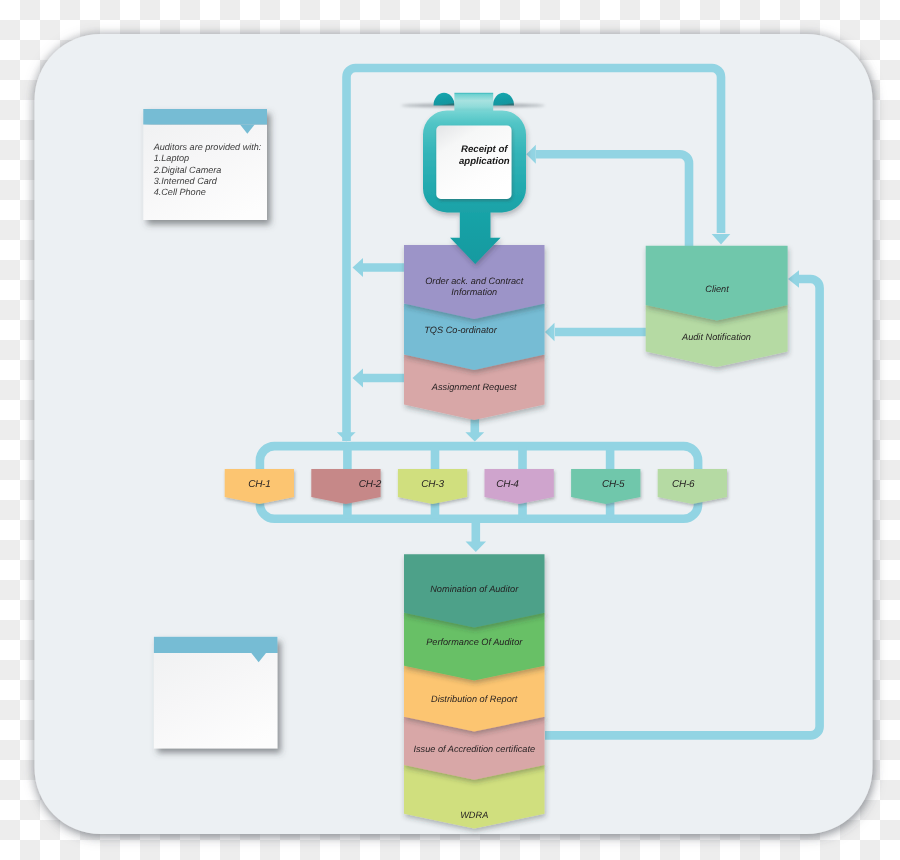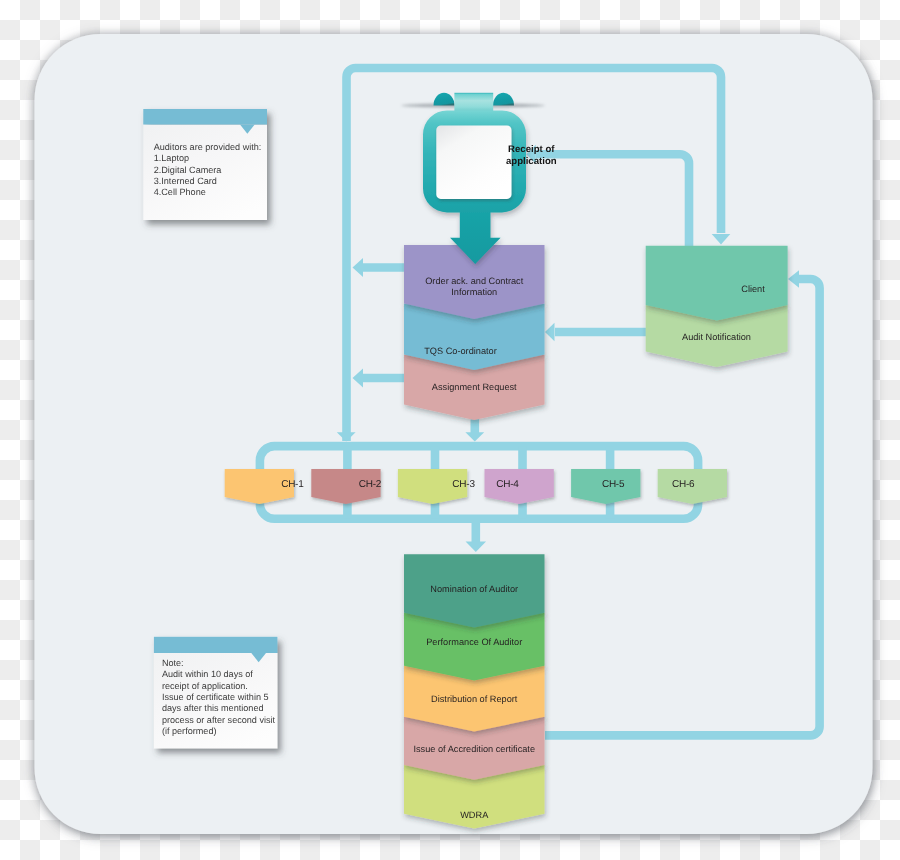--- a/index.html
+++ b/index.html
@@ -9,21 +9,21 @@
     text-rendering:geometricPrecision;
     background-color:#ffffff;
     background-image:
       linear-gradient(45deg,#ededed 25%,transparent 25%,transparent 75%,#ededed 75%),
       linear-gradient(45deg,#ededed 25%,transparent 25%,transparent 75%,#ededed 75%);
     background-size:40px 40px;
     background-position:0 0,20px 20px;
   }
   #stage{position:absolute;left:0;top:0;width:900px;height:860px;opacity:0.999;}
   svg{position:absolute;left:0;top:0;width:900px;height:860px;overflow:visible;}
-  .lbl{position:absolute;text-align:center;color:#231f20;line-height:1.2;
+  .lbl{position:absolute;text-align:center;color:#231f20;line-height:1.2;font-style:italic;
     -webkit-font-smoothing:antialiased;}
 </style>
 
 <style>
  .c-lbl{font-size:9.2px;color:#231f20;line-height:10.6px;}
  .ch-lbl{font-size:10px;color:#231f20;letter-spacing:-0.25px;}
  .rc-lbl{font-size:9.6px;font-weight:bold;color:#151515;line-height:12.5px;}
  .note-lbl{font-size:9.1px;color:#3c3c3c;text-align:left;line-height:11.35px;white-space:nowrap;}
 </style>
 </head>
@@ -161,45 +161,36 @@
 <rect x="143.3" y="109" width="123.7" height="15.5" fill="#76bcd4"></rect>
 <path fill="#76bcd4" d="M240.0 124.5 L254.7 124.5 L247.35 133.7 Z"></path>
 </g>
 <g filter="url(#noteShadow)">
 <rect x="153.9" y="653.0" width="123.5" height="95.39999999999999" fill="url(#noteGrad)"></rect>
 <rect x="153.9" y="636.8" width="123.5" height="16.2" fill="#76bcd4"></rect>
 <path fill="#76bcd4" d="M251.3 653.0 L266.0 653.0 L258.65000000000003 662.2 Z"></path>
 </g>
 </svg>
 <div class="lbl c-lbl" style="left:404px;top:276.2px;width:140.5px;">Order ack. and Contract Information</div>
-<div class="lbl c-lbl" style="left:404px;top:346px;width:113px;">TQS Co-ordinator</div>
+<div class="lbl c-lbl" style="left:404px;top:325px;width:113px;">TQS Co-ordinator</div>
 <div class="lbl c-lbl" style="left:404px;top:382.2px;width:140.5px;">Assignment Request</div>
-<div class="lbl c-lbl" style="left:646px;top:283.5px;width:142px;margin-left:36px;">Client</div>
+<div class="lbl c-lbl" style="left:646px;top:283.5px;width:142px;">Client</div>
 <div class="lbl c-lbl" style="left:646px;top:331.7px;width:141px;">Audit Notification</div>
-<div class="lbl ch-lbl" style="left:224.7px;top:478.5px;width:69.3px;margin-left:33px;">CH-1</div>
+<div class="lbl ch-lbl" style="left:224.7px;top:478.5px;width:69.3px;">CH-1</div>
 <div class="lbl ch-lbl" style="left:311.3px;top:478.5px;width:69.3px;padding-left:24px;">CH-2</div>
-<div class="lbl ch-lbl" style="left:397.9px;top:478.5px;width:69.3px;padding-left:31px;">CH-3</div>
+<div class="lbl ch-lbl" style="left:397.9px;top:478.5px;width:69.3px;">CH-3</div>
 <div class="lbl ch-lbl" style="left:484.5px;top:478.5px;width:46px;">CH-4</div>
 <div class="lbl ch-lbl" style="left:571.1px;top:478.5px;width:84px;">CH-5</div>
 <div class="lbl ch-lbl" style="left:657.7px;top:478.5px;width:51px;">CH-6</div>
 <div class="lbl c-lbl" style="left:394px;top:584.1px;width:160.5px;">Nomination of Auditor</div>
 <div class="lbl c-lbl" style="left:394px;top:637.0px;width:160.5px;">Performance Of Auditor</div>
 <div class="lbl c-lbl" style="left:394px;top:694.0px;width:160.5px;">Distribution of Report</div>
 <div class="lbl c-lbl" style="left:394px;top:744.2px;width:160.5px;">Issue of Accredition certificate</div>
 <div class="lbl c-lbl" style="left:394px;top:810px;width:160.5px;">WDRA</div>
-<div class="lbl rc-lbl" style="left:436.3px;top:143.5px;width:96px;padding-left:47px;"><span>Receipt of</span><br><span>application</span></div>
+<div class="lbl rc-lbl" style="left:436.3px;top:143.5px;width:96px;"><span>Receipt of</span><br><span>application</span></div>
 <div class="lbl note-lbl" style="left:153.7px;top:142.0px;">
       <div>Auditors are provided with:</div>
       <div>1.Laptop</div>
       <div>2.Digital Camera</div>
       <div>3.Interned Card</div>
       <div>4.Cell Phone</div>
     </div>
-<div class="lbl note-lbl" style="left:161.9px;top:658.0px;">
-      <div>Note:</div>
-      <div>Audit within 10 days of</div>
-      <div>receipt of application.</div>
-      <div>Issue of certificate within 5</div>
-      <div>days after this mentioned</div>
-      <div>process or after second visit</div>
-      <div>(if performed)</div>
-    </div>
 </div>
 
 </body></html>

